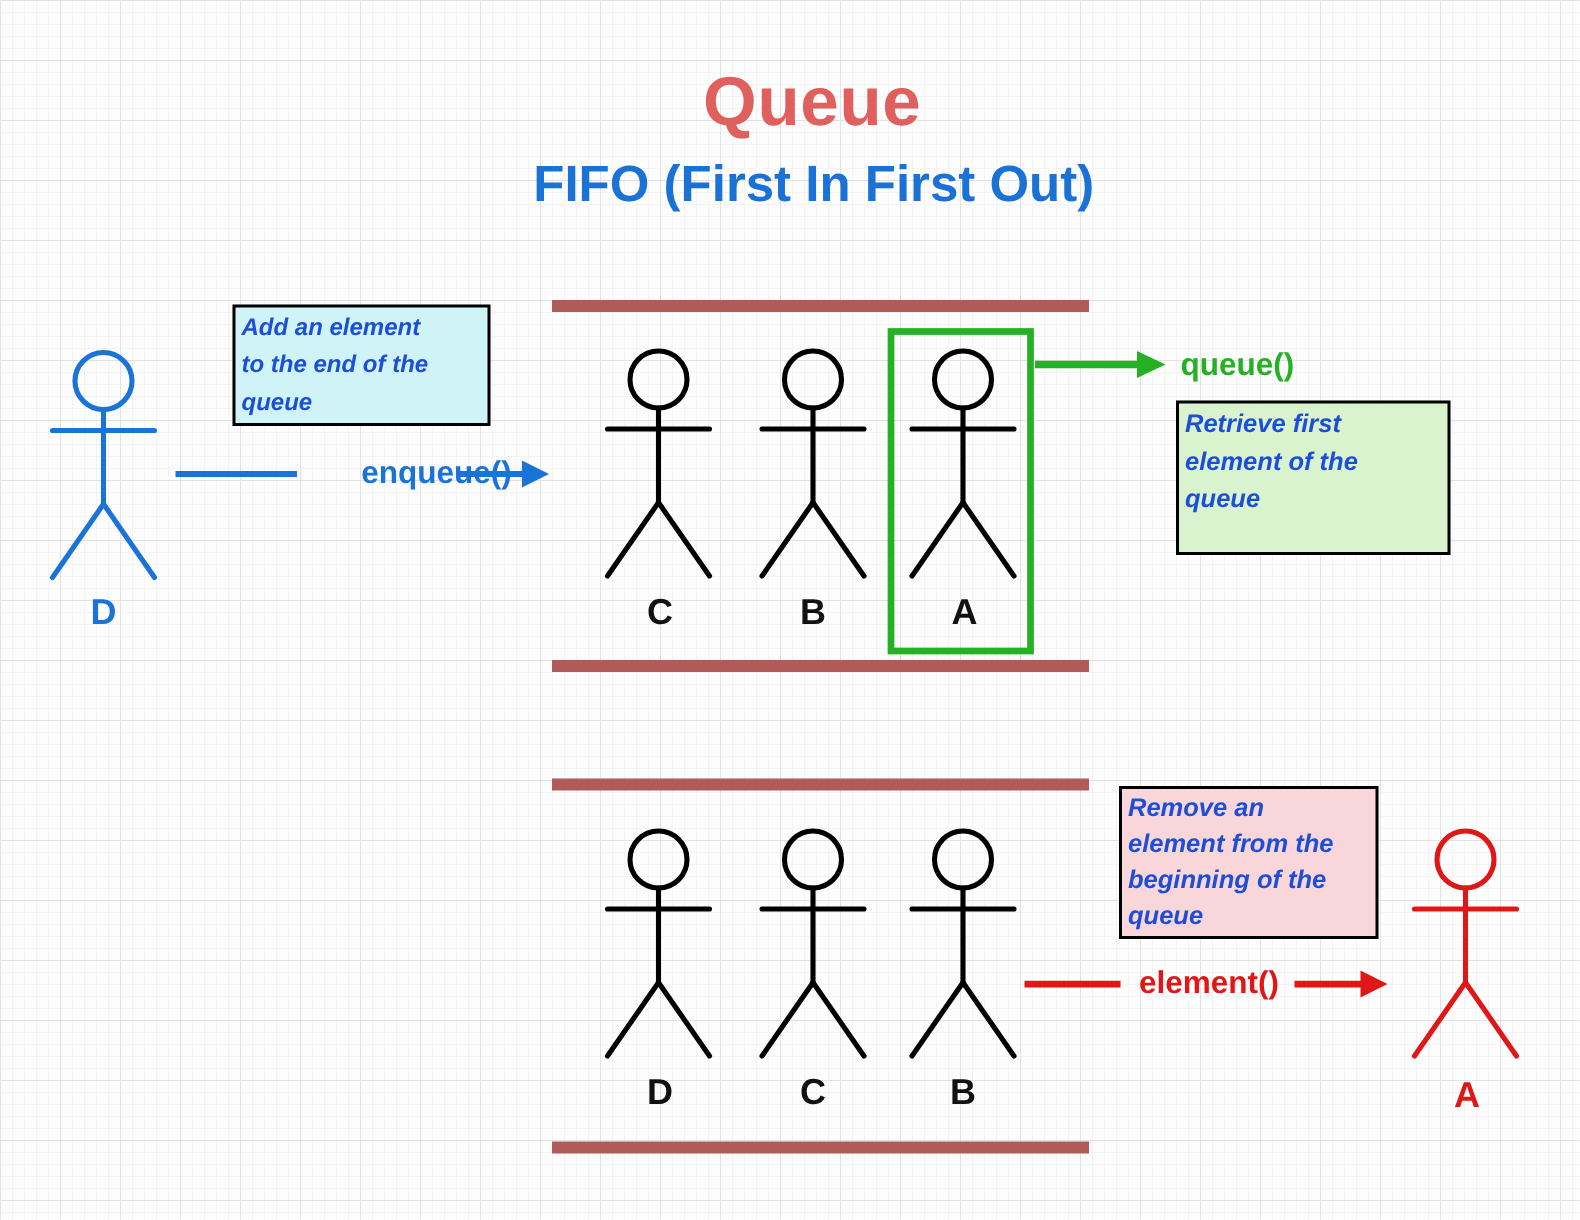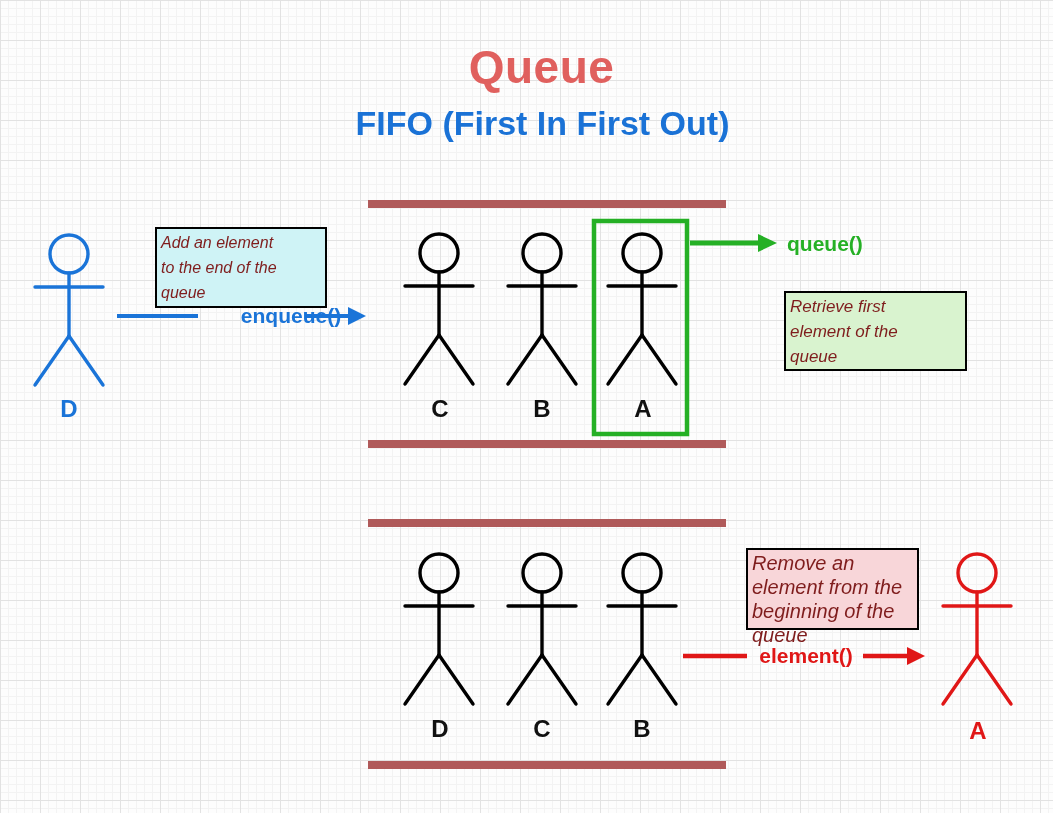--- a/index.html
+++ b/index.html
@@ -50,30 +50,29 @@
   .lbl-bot-2   { left: 642px; top: 729px; }
   .lbl-a-right { left: 978px; top: 731px; }
 
   .lbl-enqueue { left: 251px; top: 316px; margin-left: 40px; }
   .lbl-dequeue { left: 806px; top: 656px; }
   .lbl-peek    { left: 787px; top: 244px; transform: translate(0, -50%); }
 
   .note {
     position: absolute; box-sizing: border-box;
     border: 2px solid #000; padding: 1px 4px;
-    font-weight: normal; font-style: italic; color: #7f1d1d;
+    font-weight: bold; font-style: italic; color: #1d4ed8;
     white-space: pre-line;
-    margin-top: 24px;
   }
   .note-cyan  { left: 155px; top: 203px; width: 172px; height: 81px;
                 background: #cff3f6; font-size: 16px; line-height: 25px; }
-  .note-green { left: 784px; top: 267px; width: 183px; height: 80px;
+  .note-green { left: 784px; top: 267px; width: 183px; height: 103px;
                 background: #d9f3cf; font-size: 17px; line-height: 25px; }
-  .note-pink  { left: 746px; top: 524px; width: 173px; height: 82px;
-                background: #f8d6d9; font-size: 20px; line-height: 24px; }
+  .note-pink  { left: 746px; top: 524px; width: 173px; height: 102px;
+                background: #f8d6d9; font-size: 17px; line-height: 24px; }
 
   .bar { fill: #b05a5a; }
   .actor-black { stroke: #000000; }
   .actor-blue  { stroke: #1a74d8; }
   .actor-red   { stroke: #e01717; }
 </style>
 </head>
 <body>
 
 <div class="canvas">

